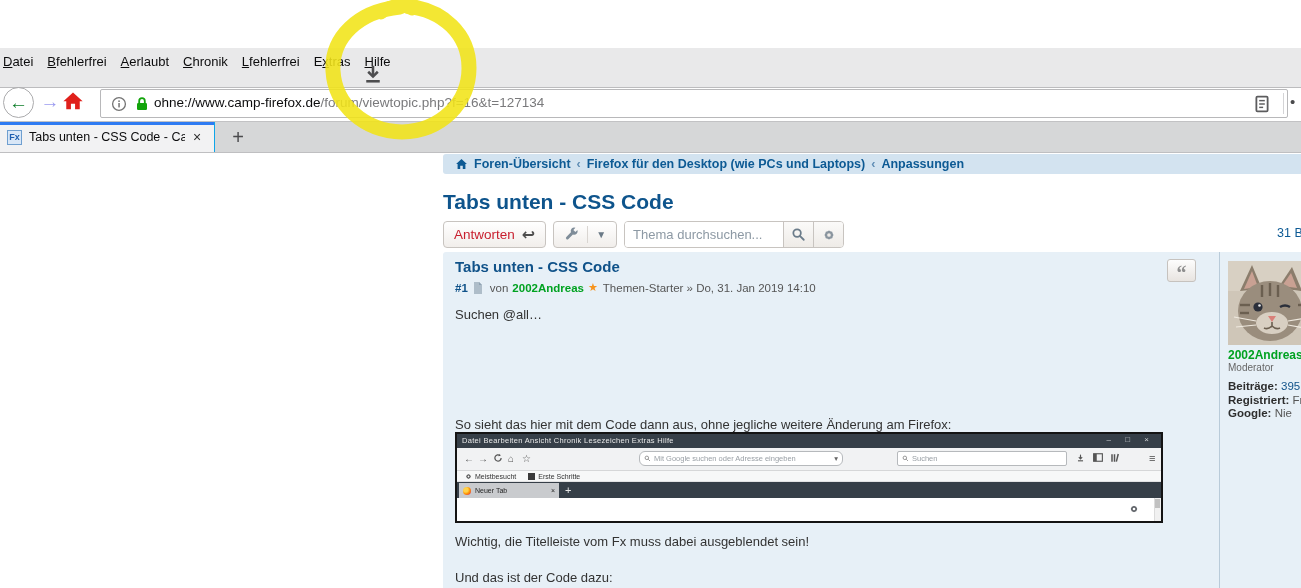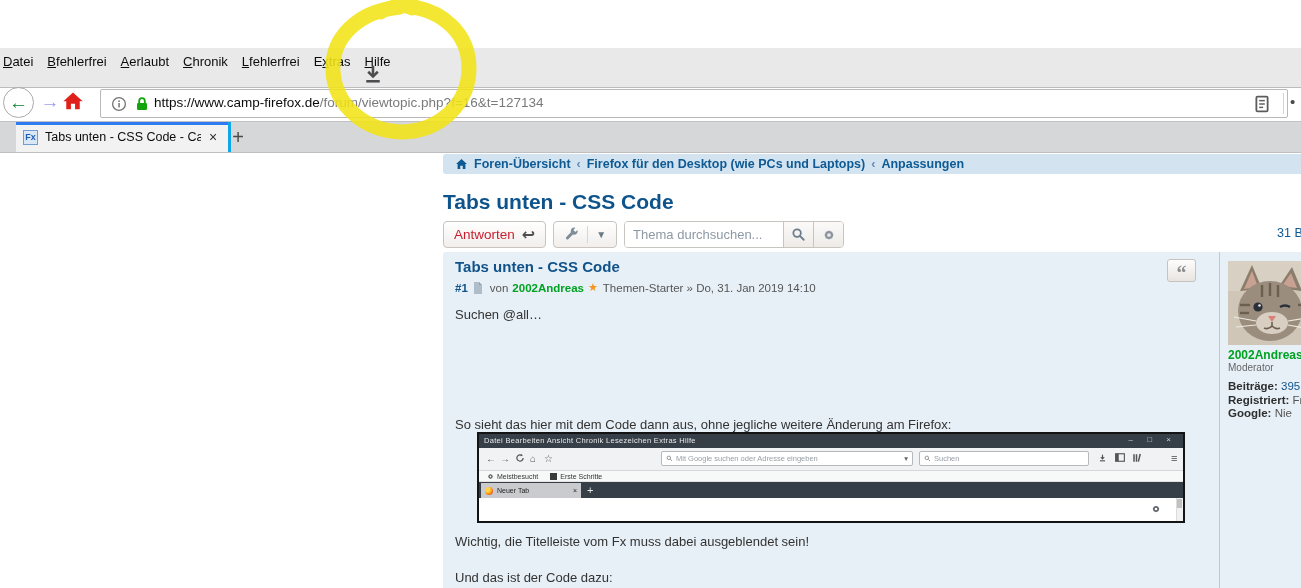--- a/index.html
+++ b/index.html
@@ -21,21 +21,21 @@
   .urlbar{left:100px;top:89px;width:1188px;height:29px;background:#fff;border:1px solid #b8b8ba;border-radius:2px;box-sizing:border-box;}
   .url-info{position:absolute;left:10px;top:6px;color:#737373;}
   .url-lock{position:absolute;left:33px;top:6px;}
   .url-text{position:absolute;left:53px;top:5px;font-size:13.5px;white-space:nowrap;}
   .url-secure{color:#0c0c0d;}
   .url-path{color:#7a7a7c;}
   .reader-btn{position:absolute;left:1152px;top:5px;color:#5c5c5e;}
   .url-sep{position:absolute;left:1182px;top:3px;width:1px;height:21px;background:#d4d4d6;}
   .url-dots{position:absolute;left:1189px;top:3px;color:#4a4a4c;font-size:15px;letter-spacing:1px;}
   .tabbar{left:0;top:121px;width:1301px;height:32px;background:#d6d7d8;border-top:1px solid #c2c2c4;border-bottom:1px solid #bfbfc1;box-sizing:border-box;}
-  .tab{position:absolute;left:16px;top:0;width:215px;height:30px;background:#f2f2f3;border-right:3px solid #0ea5e9;box-sizing:border-box;}
+  .tab{position:absolute;left:0;top:0;width:215px;height:30px;background:#f2f2f3;border-right:1px solid #0ea5e9;box-sizing:border-box;}
   .tab-stripe{position:absolute;left:0;top:0;width:100%;height:3px;background:#2f7bf2;}
   .favicon{position:absolute;left:7px;top:8px;width:15px;height:15px;background:#d9e7f7;border:1px solid #6f9fd0;
            box-sizing:border-box;font-size:9px;font-weight:bold;color:#1e5fb0;text-align:center;line-height:13px;}
   .tab-title{position:absolute;left:29px;top:8px;width:156px;font-size:12.5px;color:#0c0c0d;white-space:nowrap;overflow:hidden;}
   .tab-close{position:absolute;left:188px;top:7px;font-size:14px;color:#303030;width:18px;text-align:center;}
   .newtab-btn{position:absolute;left:226px;top:2px;font-size:20px;color:#4a4a4c;width:24px;text-align:center;line-height:26px;}
 
   
   .viewport{left:0;top:153px;width:1301px;height:435px;background:#fff;}
   .crumbs{position:absolute;left:443px;top:1px;width:858px;height:20px;background:#d3e3f0;border-radius:3px 0 0 3px;
@@ -70,21 +70,21 @@
   .prof-divider{position:absolute;left:776px;top:0;width:1px;height:336px;background:#b9cbd9;}
   .avatar{position:absolute;left:785px;top:9px;width:85px;height:84px;overflow:hidden;}
   .prof-name{position:absolute;left:785px;top:96px;font-size:12px;font-weight:bold;color:#00a221;white-space:nowrap;}
   .prof-rank{position:absolute;left:785px;top:110px;font-size:10px;color:#666;}
   .prof-fields{position:absolute;left:785px;top:128px;font-size:11.5px;line-height:13.5px;white-space:nowrap;}
   .pf-label{font-weight:bold;color:#2e2e2e;}
   .pf-blue{color:#105289;}
   .pf-gray{color:#555;}
 
   
-  .shot{position:absolute;left:12px;top:180px;width:708px;height:91px;border:2px solid #141414;box-sizing:border-box;background:#fff;margin-left:22px;}
+  .shot{position:absolute;left:12px;top:180px;width:708px;height:91px;border:2px solid #141414;box-sizing:border-box;background:#fff;}
   .shot-titlebar{position:absolute;left:0;top:0;width:100%;height:14px;background:#363f48;}
   .shot-menu{position:absolute;left:5px;top:2px;font-size:7.5px;color:#e8e8e8;white-space:nowrap;letter-spacing:.3px;}
   .shot-winctl{position:absolute;right:6px;top:1px;font-size:8px;color:#cfd2d5;letter-spacing:6px;white-space:nowrap;}
   .shot-toolbar{position:absolute;left:0;top:14px;width:100%;height:23px;background:#f1f2f3;border-bottom:1px solid #d6d7d8;box-sizing:border-box;}
   .snav{position:absolute;top:4px;font-size:10px;color:#555;line-height:13px;}
   .sfield{position:absolute;top:3px;height:15px;background:#fff;border:1px solid #b6b9bc;border-radius:2px;box-sizing:border-box;
           display:flex;align-items:center;padding:0 4px;font-size:7.5px;color:#9aa0a6;white-space:nowrap;overflow:hidden;}
   .sfield .mg{margin-right:3px;flex:none;}
   .shot-bm{position:absolute;left:0;top:37px;width:100%;height:11px;background:#f7f8f8;border-bottom:1px solid #e3e3e4;box-sizing:border-box;
            display:flex;align-items:center;font-size:7px;color:#333;}
@@ -145,21 +145,21 @@
           <rect x="7.3" y="7" width="1.5" height="4.4" fill="#737373"></rect>
           <rect x="7.3" y="4.4" width="1.5" height="1.6" fill="#737373"></rect>
         </svg>
     </span>
     <span class="url-lock">
       <svg width="16" height="16" viewBox="0 0 16 16">
           <rect x="3" y="7" width="10" height="7" rx="1.2" fill="#12a40b"></rect>
           <path d="M5.2 7V4.9a2.8 2.8 0 0 1 5.6 0V7" stroke="#12a40b" stroke-width="1.8" fill="none"></path>
         </svg>
     </span>
-    <span class="url-text"><span class="url-secure">https://www.camp-firefox.de</span><span class="url-path">/forum/viewtopic.php?f=16&amp;t=127134</span></span>
+    <span class="url-text"><span class="url-secure">ohne://www.camp-firefox.de</span><span class="url-path">/forum/viewtopic.php?f=16&amp;t=127134</span></span>
     <span class="reader-btn">
       <svg width="18" height="18" viewBox="0 0 16 16">
           <rect x="3" y="1.5" width="10" height="13" rx="1" fill="none" stroke="#5c5c5e" stroke-width="1.6"></rect>
           <g stroke="#5c5c5e" stroke-width="1.3">
             <line x1="5.5" y1="5" x2="10.5" y2="5"></line>
             <line x1="5.5" y1="8" x2="10.5" y2="8"></line>
             <line x1="5.5" y1="11" x2="9" y2="11"></line>
           </g>
         </svg>
     </span>
@@ -263,21 +263,21 @@
           <span class="snav" style="left:7px;">←</span>
           <span class="snav" style="left:21px;">→</span>
           <span class="snav" style="left:36px;top:5px;">
             <svg width="10" height="10" viewBox="0 0 16 16">
                 <path d="M13 8a5 5 0 1 1-1.7-3.8" fill="none" stroke="#555" stroke-width="2"></path>
                 <path d="M11 1l1 3.5L8.5 5z" fill="#555"></path>
               </svg>
           </span>
           <span class="snav" style="left:51px;">⌂</span>
           <span class="snav" style="left:65px;">☆</span>
-          <div class="sfield" style="left:182px;width:252px;">
+          <div class="sfield" style="left:182px;width:204px;border-radius:6px;">
             <span class="mg">
               <svg width="7" height="7" viewBox="0 0 16 16">
                   <circle cx="6.5" cy="6.5" r="4" fill="none" stroke="#888" stroke-width="2"></circle>
                   <line x1="9.7" y1="9.7" x2="13.6" y2="13.6" stroke="#888" stroke-width="2"></line>
                 </svg>
             </span>
             <span>Mit Google suchen oder Adresse eingeben</span>
             <span style="position:absolute;right:4px;color:#666;">▾</span>
           </div>
           <div class="sfield" style="left:440px;width:170px;">

